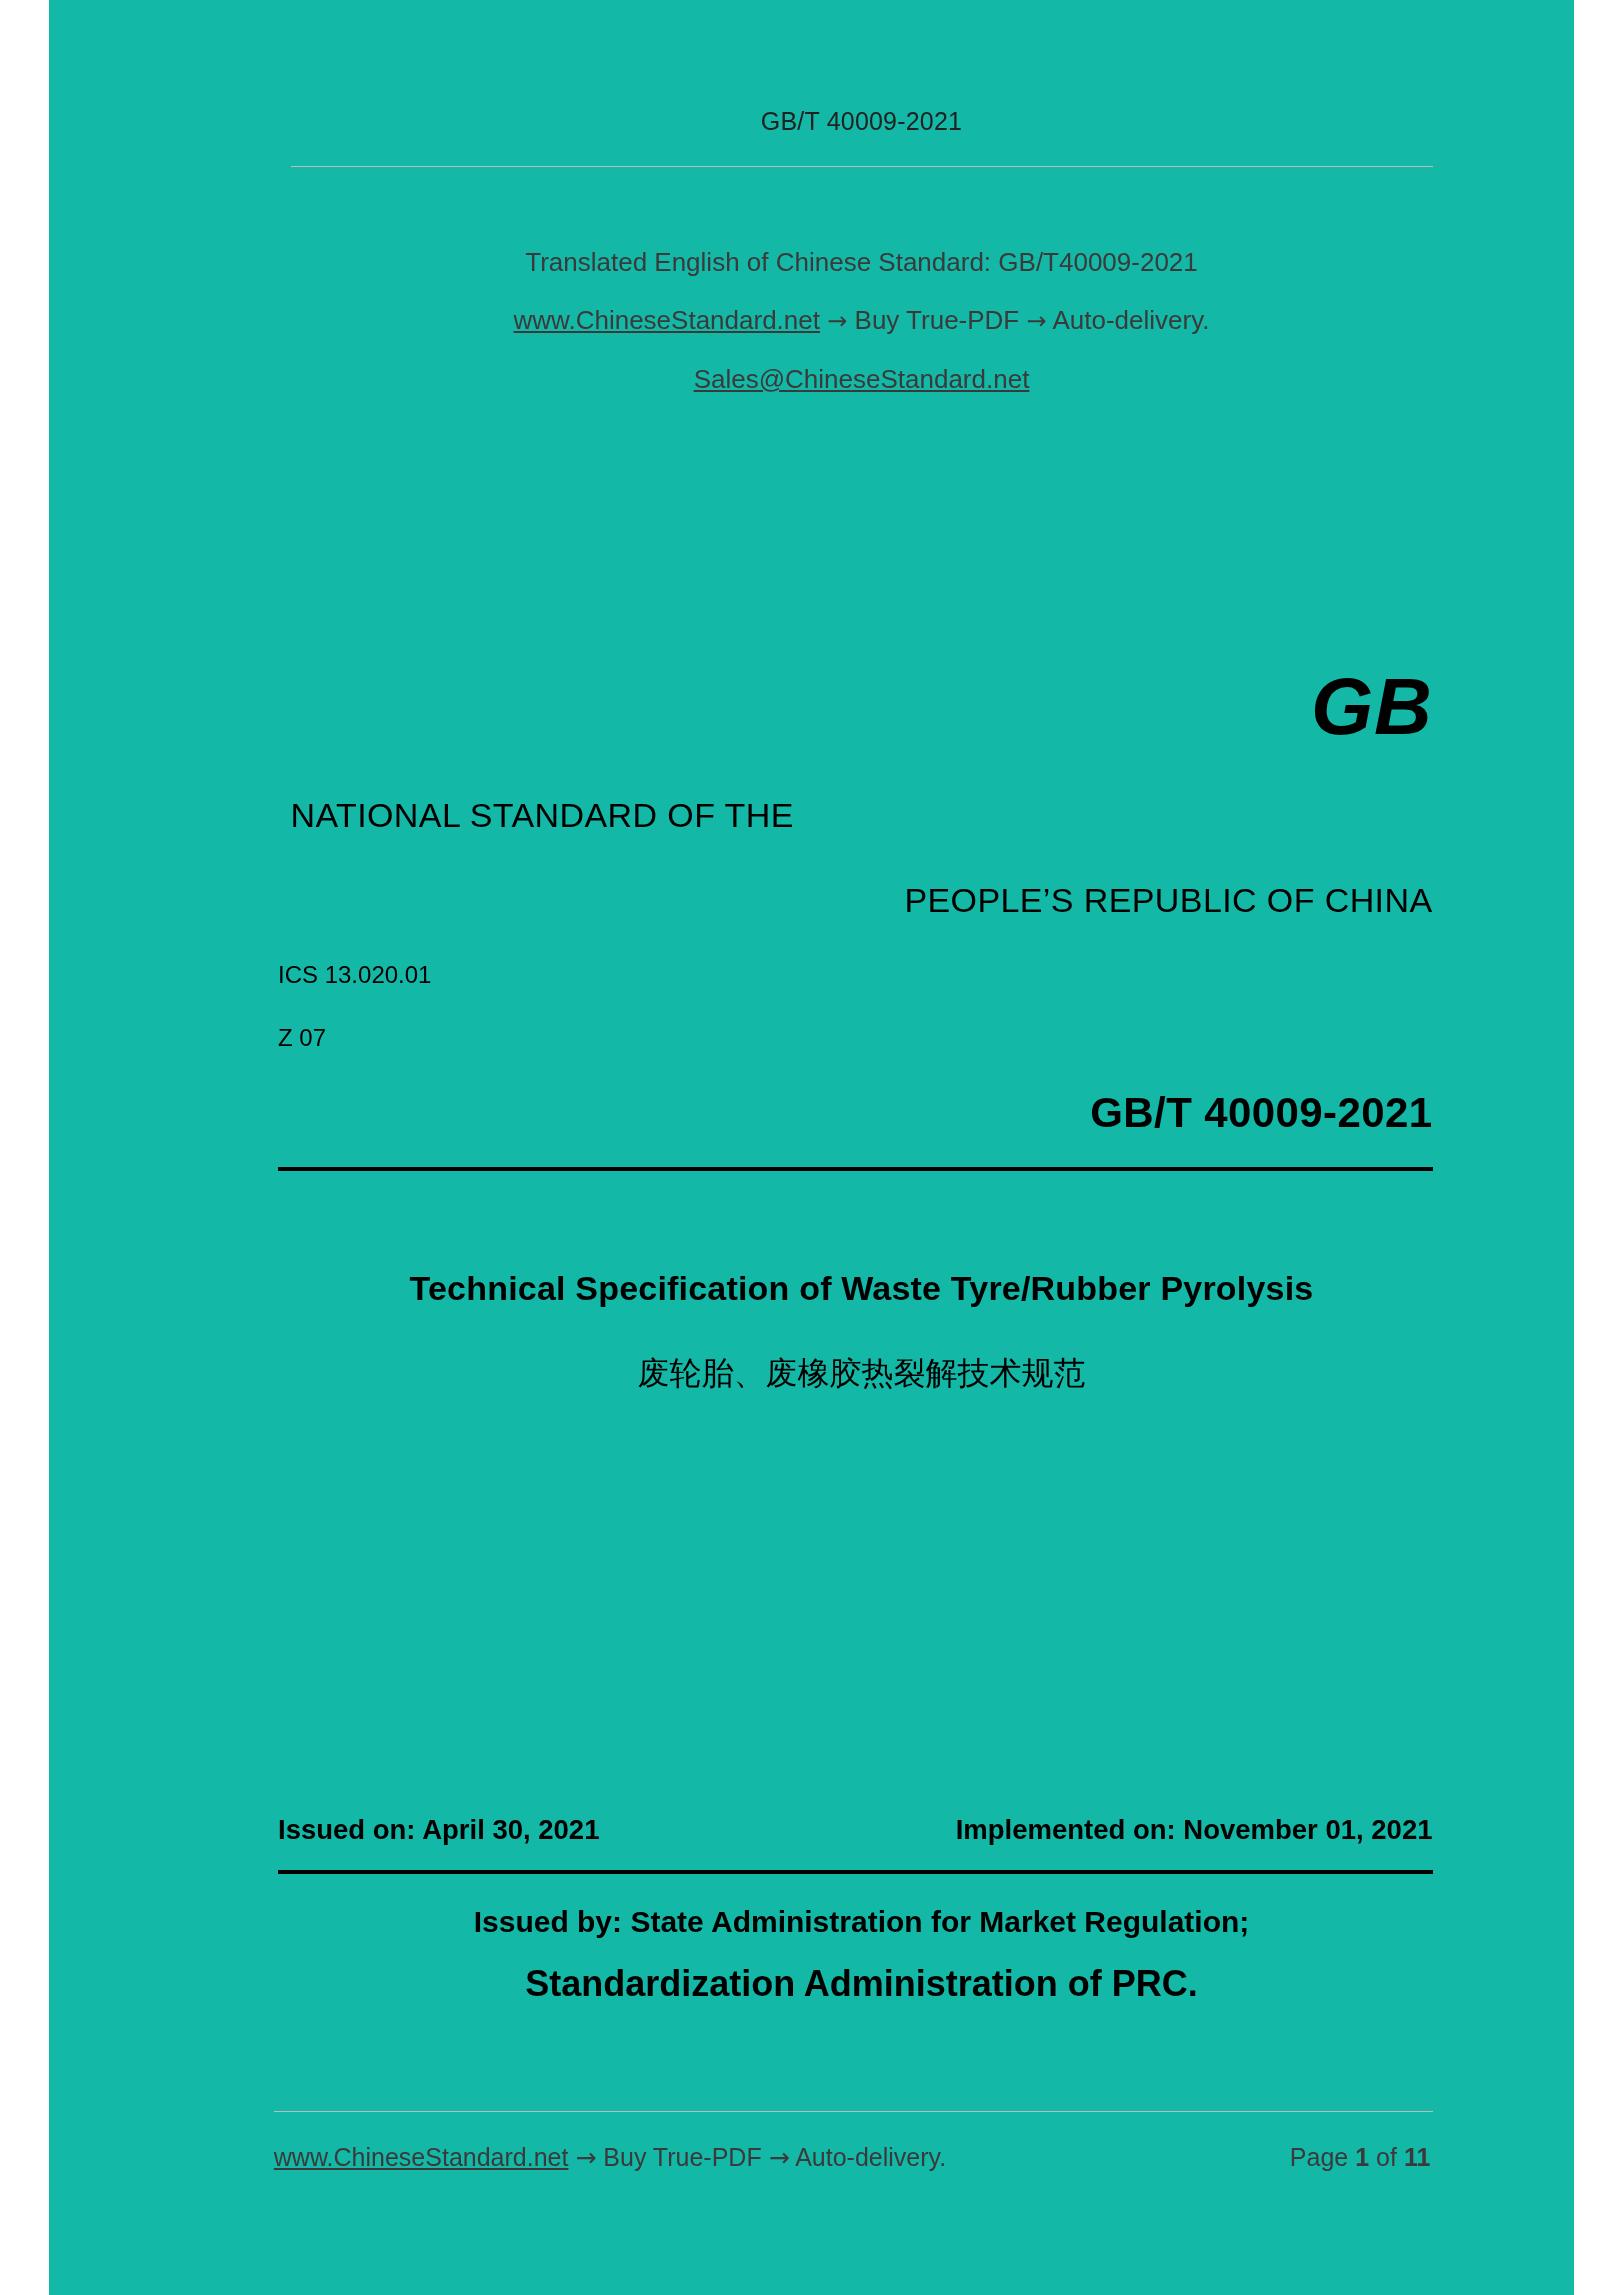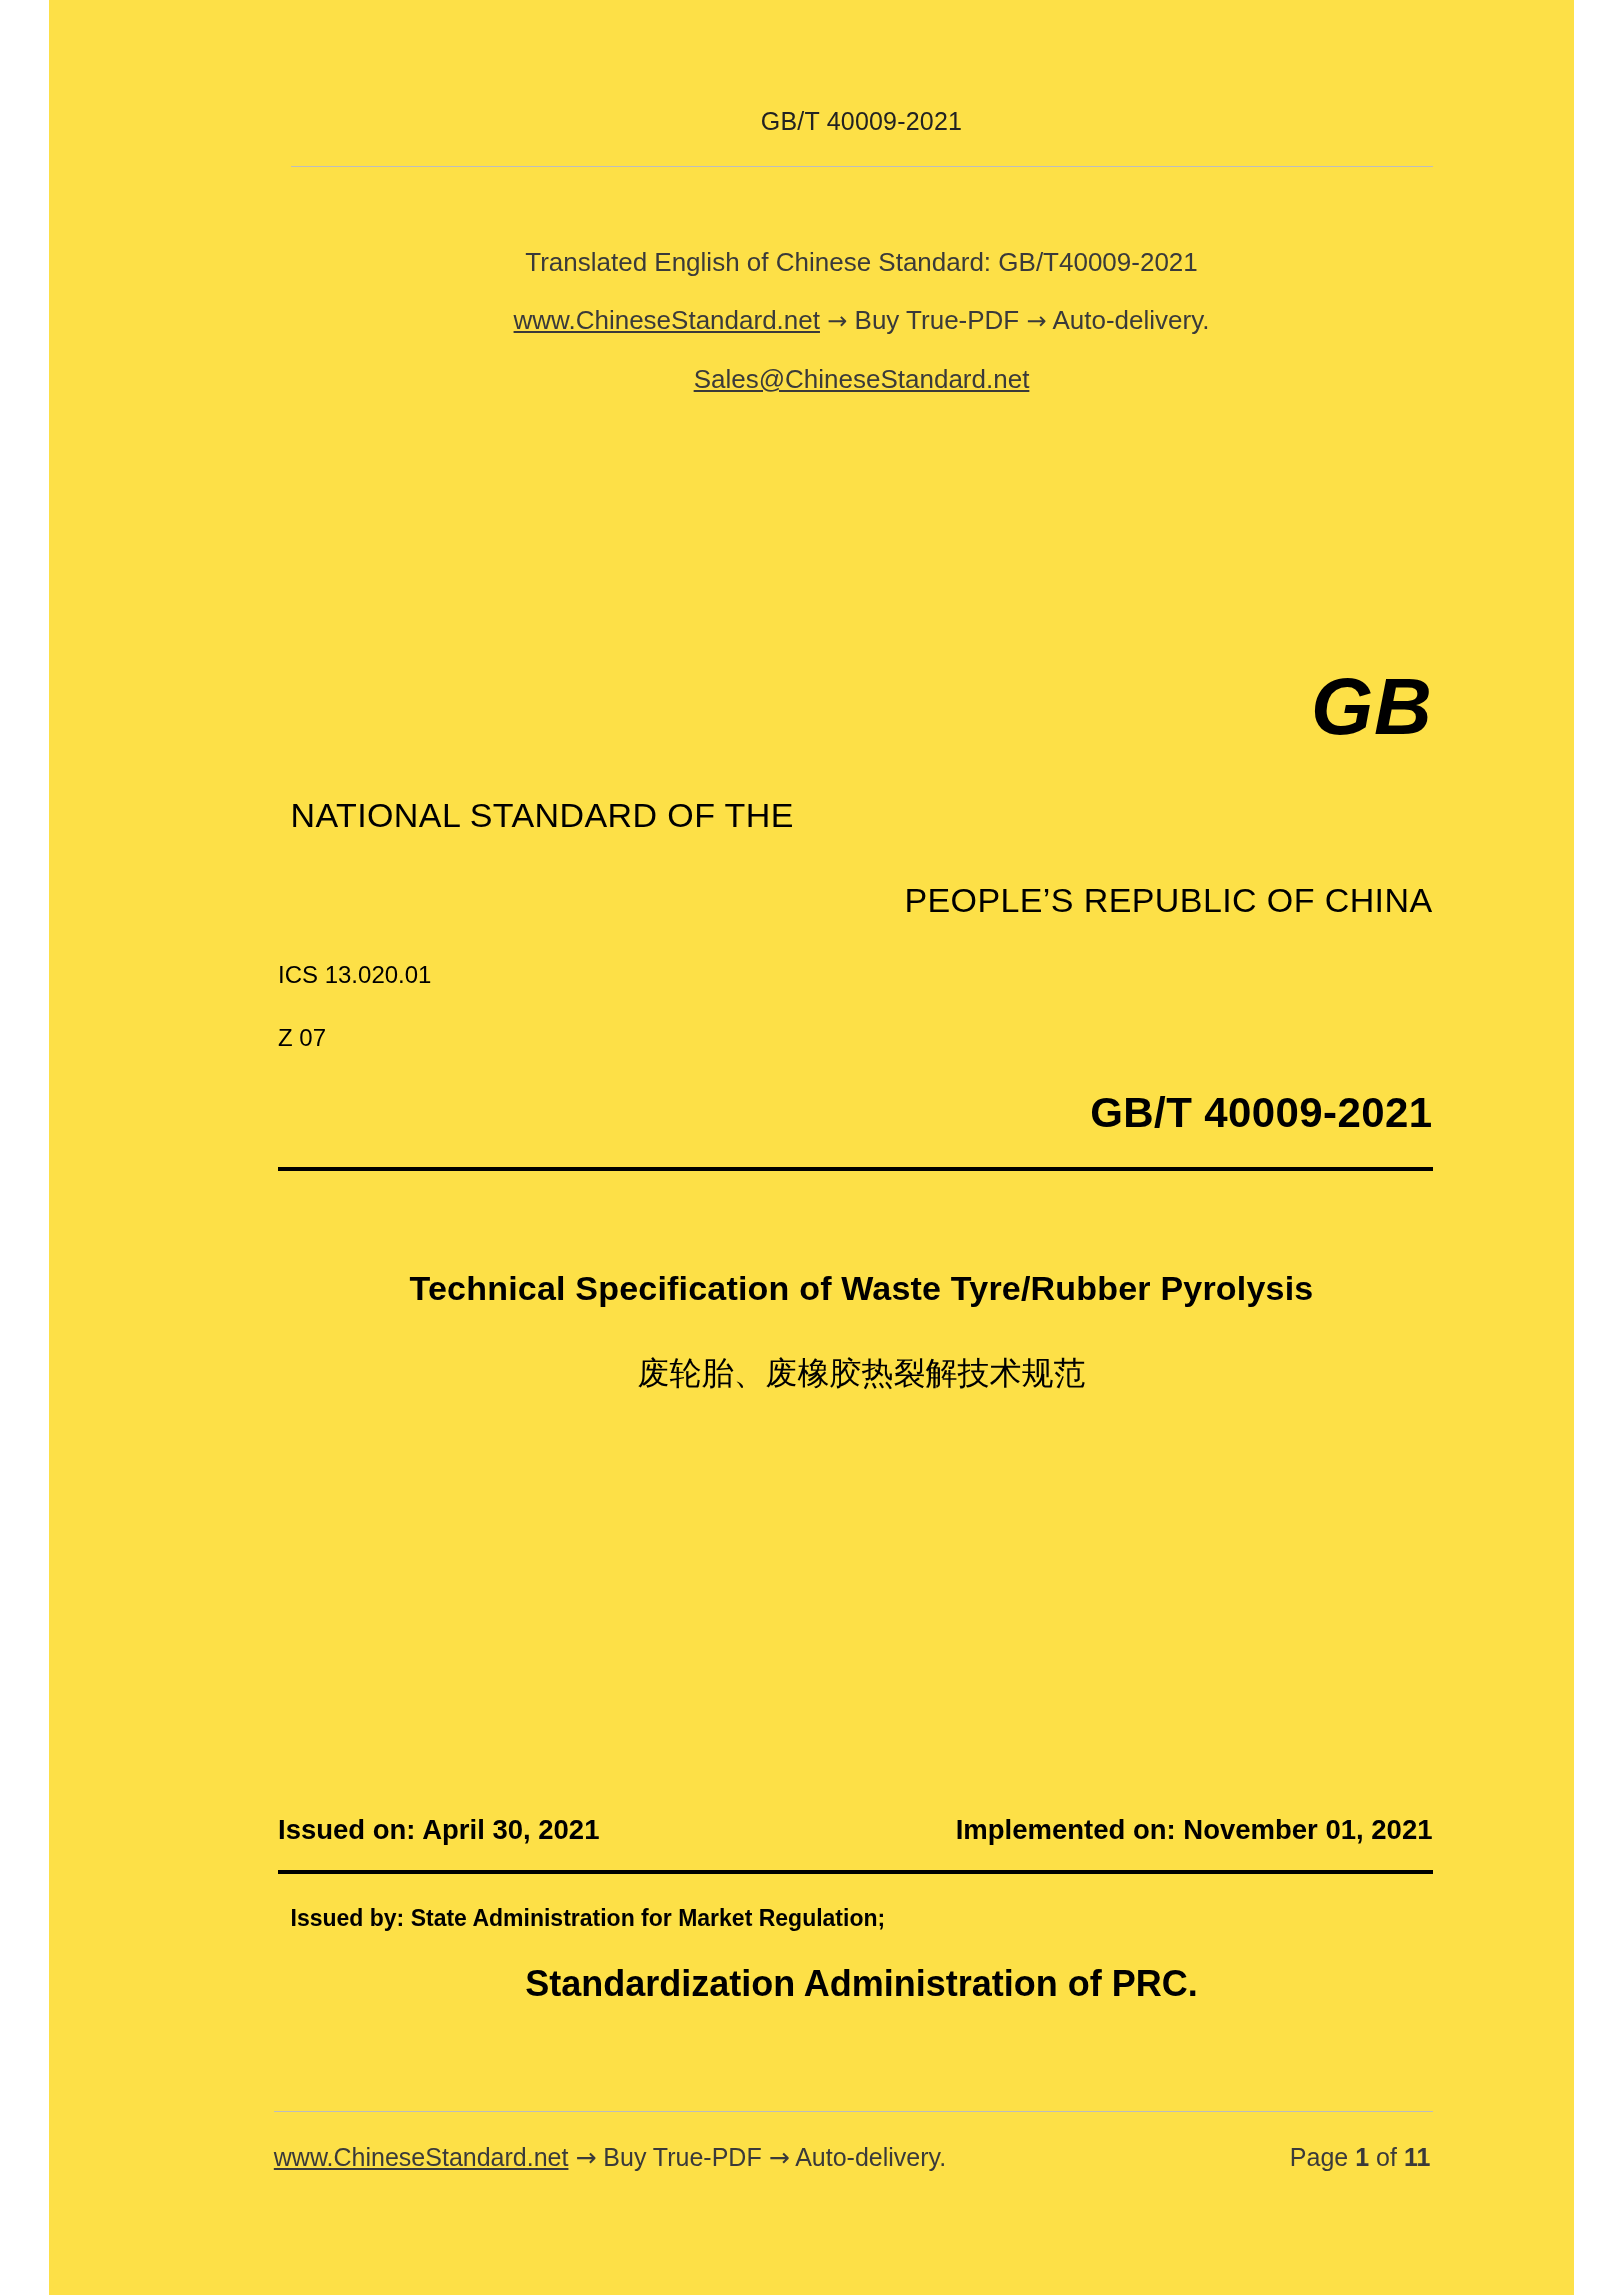--- a/index.html
+++ b/index.html
@@ -9,21 +9,21 @@
   }
   body {
     font-family: "Liberation Sans", sans-serif;
     color: #000000;
   }
   .page {
     position: relative;
     width: 1525px;
     height: 2295px;
     margin: 0 auto;
-    background: #fde047;
+    background: #14b8a6;
     box-sizing: border-box;
     overflow: hidden;
   }
   .inner {
     position: absolute;
     left: 242px;
     top: 0;
     width: 1142px;
     height: 2295px;
   }
@@ -172,21 +172,22 @@
     top: 1870px;
     left: -12.5px;
     width: 1155px;
     border-top: 4.2px solid #000;
   }
   .issued-by1 {
     position: absolute;
     top: 1905px;
     left: 0;
     width: 100%;
-    font-size: 23px;
+    text-align: center;
+    font-size: 30px;
     font-weight: bold;
   }
   .issued-by2 {
     position: absolute;
     top: 1963px;
     left: 0;
     width: 100%;
     text-align: center;
     font-size: 36px;
     font-weight: bold;

